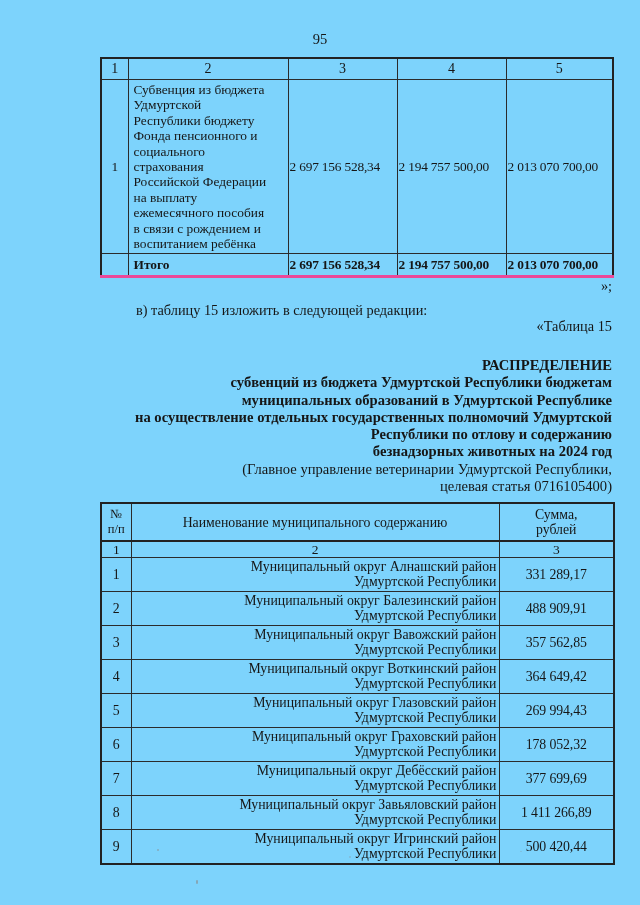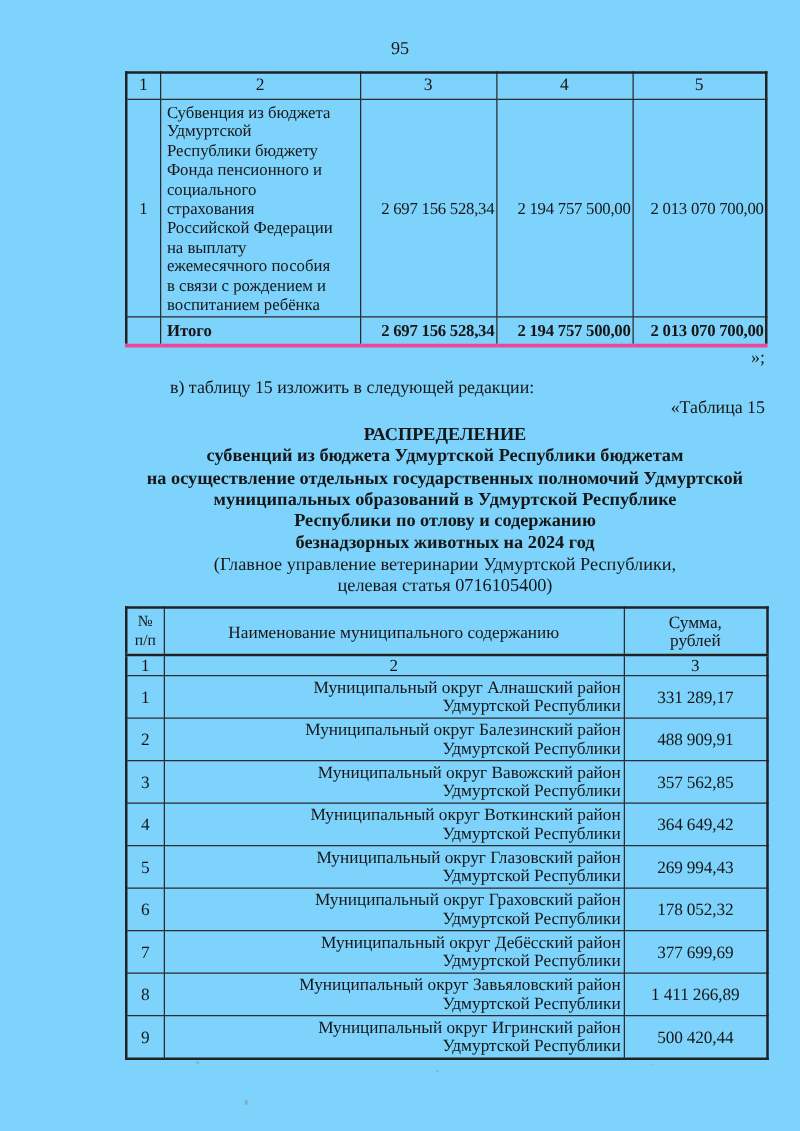--- a/index.html
+++ b/index.html
@@ -24,29 +24,29 @@
   .t1 td{border:1px solid #2b2b2b;vertical-align:middle;}
   .t1{border:2px solid #222;}
   .t1 .hdr td{text-align:center;height:20px;font-size:14px;padding:0;}
   .t1 .name-cell{
     padding:2px 2px 2px 5px;
     line-height:15.4px;
     white-space:pre-line;
     vertical-align:middle;
   }
   .t1 .num-cell{text-align:center;}
-  .t1 .money{text-align:right;letter-spacing:-0.2px;font-family:Liberation Serif, serif;}
+  .t1 .money{text-align:left;letter-spacing:-0.2px;font-family:Liberation Serif, serif;}
   .t1 .total td{font-weight:bold;height:19px;border-bottom:3px solid #ec4899;}
   .t1 .total .label{padding-left:5px;}
   
   .line{width:512px;margin-left:100px;font-size:14.3px;line-height:16.5px;}
   .right{text-align:right;}
   .amendment{padding-left:36px;box-sizing:border-box;margin-top:7px;}
   
-  .title-block{width:512px;margin-left:100px;margin-top:5px;text-align:center;}
+  .title-block{width:512px;margin-left:100px;margin-top:22px;text-align:right;}
   .title-block div{font-size:14.6px;line-height:17.3px;}
   .title-bold{font-weight:bold;}
   
   .t2{width:513px;margin-left:100px;margin-top:7px;font-size:13.8px;border:2px solid #222;}
   .t2 td{border:1px solid #2b2b2b;vertical-align:middle;}
   .t2 .hdr td{text-align:center;height:34px;line-height:15px;white-space:pre-line;}
   .t2 .hdr .num-h{font-size:12.5px;}
   .t2 .hdr td{border-bottom:2px solid #222;}
   .t2 .numbering td{text-align:center;height:15px;font-size:13.5px;padding:0;line-height:14px;}
   .t2 .row td{height:31px;}
@@ -115,22 +115,22 @@
   </tbody>
     </table>
 
   <div class="line right">»;</div>
   <div class="line amendment">в) таблицу 15 изложить в следующей редакции:</div>
   <div class="line right">«Таблица 15</div>
 
   <div class="title-block">
     <div class="title-bold">РАСПРЕДЕЛЕНИЕ</div>
     <div class="title-bold">субвенций из бюджета Удмуртской Республики бюджетам</div>
+    <div class="title-bold">муниципальных образований в Удмуртской Республике</div>
     <div class="title-bold">на осуществление отдельных государственных полномочий Удмуртской</div>
-    <div class="title-bold">муниципальных образований в Удмуртской Республике</div>
     <div class="title-bold">Республики по отлову и содержанию</div>
     <div class="title-bold">безнадзорных животных на 2024 год</div>
     <div>(Главное управление ветеринарии Удмуртской Республики,</div>
     <div>целевая статья 0716105400)</div>
   </div>
 
   <table class="t2">
     <colgroup>
       <col style="width:30px">
         <col style="width:368px">

